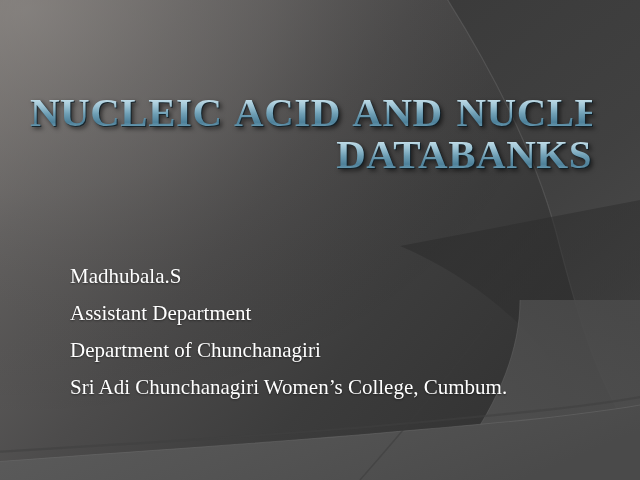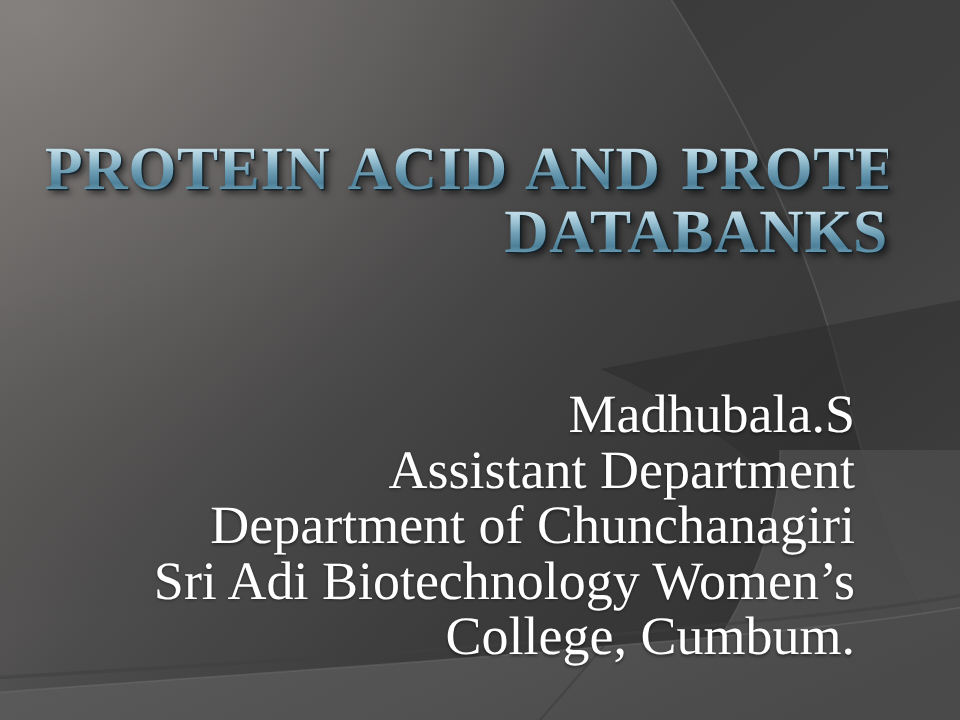--- a/index.html
+++ b/index.html
@@ -64,23 +64,23 @@
     text-align: right;
   }
   .title-line.first { text-align: left; }
 
   
   .body-block {
     position: absolute;
     left: 70px;
     top: 258px;
     width: 500px;
-    text-align: right;
+    text-align: left;
     color: #ffffff;
-    font-size: 36px;
+    font-size: 21px;
     line-height: 37px;
     text-shadow: 0 1px 2px rgba(0,0,0,0.45);
   }
   .body-line {
     display: block;
     white-space: nowrap;
   }
   .body-line.wrap { white-space: normal; }
 </style>
 </head>
@@ -153,24 +153,24 @@
     <path d="M -6,462 C 120,452 260,444 392,432
              C 500,423 578,416 646,404" fill="none" stroke="#6b6b6b" stroke-opacity="0.5" stroke-width="1.1"></path>
 
     <path d="M -6,452 C 130,444 270,436 400,424
              C 506,414 580,408 646,396" fill="none" stroke="#3f3f3f" stroke-opacity="0.55" stroke-width="2.2"></path>
 
     <path d="M 360,480 C 404,430 452,372 492,318" fill="none" stroke="#3a3a3a" stroke-opacity="0.5" stroke-width="1.4"></path>
   </svg>
 
   <div class="title-block">
-    <span class="title-line first">PROTEIN ACID AND PROTEIN</span>
+    <span class="title-line first">NUCLEIC ACID AND NUCLEIC</span>
     <span class="title-line">DATABANKS</span>
   </div>
 
   <div class="body-block">
     <span class="body-line">Madhubala.S</span>
     <span class="body-line">Assistant Department</span>
     <span class="body-line">Department of Chunchanagiri</span>
-    <span class="body-line wrap">Sri Adi Biotechnology Women’s College, Cumbum.</span>
+    <span class="body-line wrap">Sri Adi Chunchanagiri Women’s College, Cumbum.</span>
   </div>
 
 </div>
 
 </body></html>

